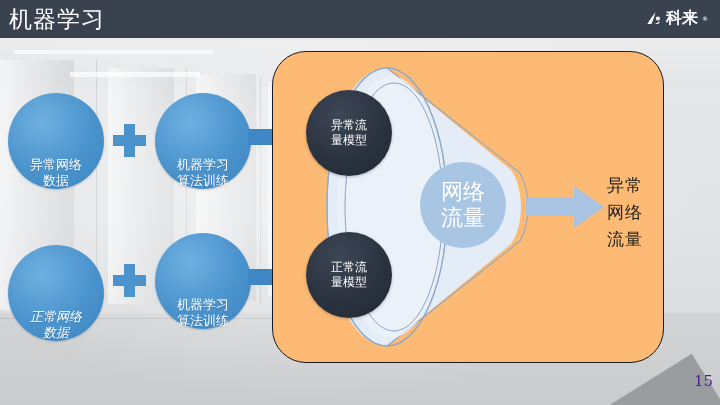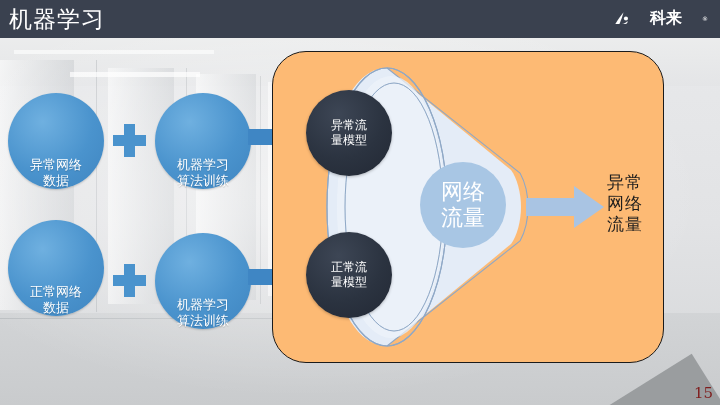--- a/index.html
+++ b/index.html
@@ -21,21 +21,21 @@
   .bg-ceil{position:absolute;left:0;top:34px;width:100%;height:52px;
      background:linear-gradient(180deg,#eceded 0%,#e4e5e7 100%);}
   .bg-line{position:absolute;background:rgba(150,155,160,.35);}
   .bg-vign{position:absolute;inset:0;
      background:radial-gradient(ellipse at 42% 48%,rgba(255,255,255,.55) 0%,rgba(255,255,255,0) 68%);}
 
   
   .header{position:absolute;left:0;top:0;width:720px;height:38px;background:#3a414f;}
   .header-title{position:absolute;left:9px;top:4px;font-size:23px;color:#fff;letter-spacing:1px;
       font-family:"DejaVu Sans","Liberation Sans",sans-serif;}
-  .logo{position:absolute;right:12px;top:8px;display:flex;align-items:center;gap:19px;}
+  .logo{position:absolute;right:12px;top:8px;display:flex;align-items:center;gap:3px;}
   .logo-mark{width:19px;height:19px;}
   .logo-text{font-size:16px;color:#fff;font-weight:bold;letter-spacing:0px;}
   .logo-tm{font-size:6px;color:#fff;vertical-align:super;margin-left:1px;}
 
   
   .ccircle{position:absolute;border-radius:50%;
      background:radial-gradient(circle at 36% 30%,#6fb0e0 0%,#4a93cd 55%,#3f85c0 100%);
      box-shadow:0 1px 2px rgba(0,0,0,.18);
      display:flex;align-items:flex-end;justify-content:center;text-align:center;}
   .ccircle span{color:#ffffff;font-size:13px;line-height:16px;
@@ -62,31 +62,31 @@
 
   
   .lcircle{position:absolute;border-radius:50%;background:#a8c6e4;
      display:flex;align-items:center;justify-content:center;}
   .lcircle span{color:#ffffff;font-size:22px;line-height:26px;white-space:pre-line;text-align:center;}
 
   
   .arrow{position:absolute;}
 
   
-  .rlabel{position:absolute;font-size:17px;line-height:21px;color:#1d1d1d;
+  .rlabel{position:absolute;font-size:17px;line-height:27px;color:#1d1d1d;
      text-align:center;white-space:pre-line;letter-spacing:1px;
      font-family:"DejaVu Serif","Liberation Serif",serif;}
 
   
   .corner{position:absolute;right:0;bottom:0;width:132px;height:62px;overflow:hidden;}
   .corner-band{position:absolute;right:-30px;bottom:-42px;width:190px;height:110px;
      background:#9a9d9f;transform:rotate(-32deg);transform-origin:100% 100%;}
   .corner-band2{position:absolute;right:-26px;bottom:-60px;width:190px;height:110px;
      background:#c7c9cb;transform:rotate(-32deg);transform-origin:100% 100%;}
-  .pagenum{position:absolute;right:7px;bottom:3px;color:#7f1d1d;font-size:15px;
+  .pagenum{position:absolute;right:7px;bottom:15px;color:#4c1d95;font-size:15px;
      font-family:"DejaVu Serif","Liberation Serif",serif;}
 </style>
 </head>
 <body>
 
 <div id="slide">
 
   <div class="bg">
     <div class="bg-ceil"></div>
     <div class="bg-rack" style="left:0px;top:60px;width:74px;height:250px;"></div>
@@ -126,21 +126,21 @@
   </div>
   <div class="ccircle" style="left:155px;top:93px;width:96px;height:96px;">
     <span>机器学习
 算法训练</span>
   </div>
 
   <svg class="arrow" style="left:248px;top:118px;" width="74" height="38" viewBox="0 0 74 38">
     <path d="M0 11 H44 V0 L74 19 L44 38 V27 H0 Z" fill="#3f86c4"></path>
   </svg>
 
-  <div class="ccircle" style="left:8px;top:220px;width:96px;height:96px;">
+  <div class="ccircle" style="left:8px;top:245px;width:96px;height:96px;font-style:italic;">
     <span>正常网络
 数据</span>
   </div>
   <div class="plus" style="left:113px;top:264px;width:33px;height:33px;">
     <i class="h"></i>
       <i class="v"></i>
   </div>
   <div class="ccircle" style="left:155px;top:233px;width:96px;height:96px;">
     <span>机器学习
 算法训练</span>

